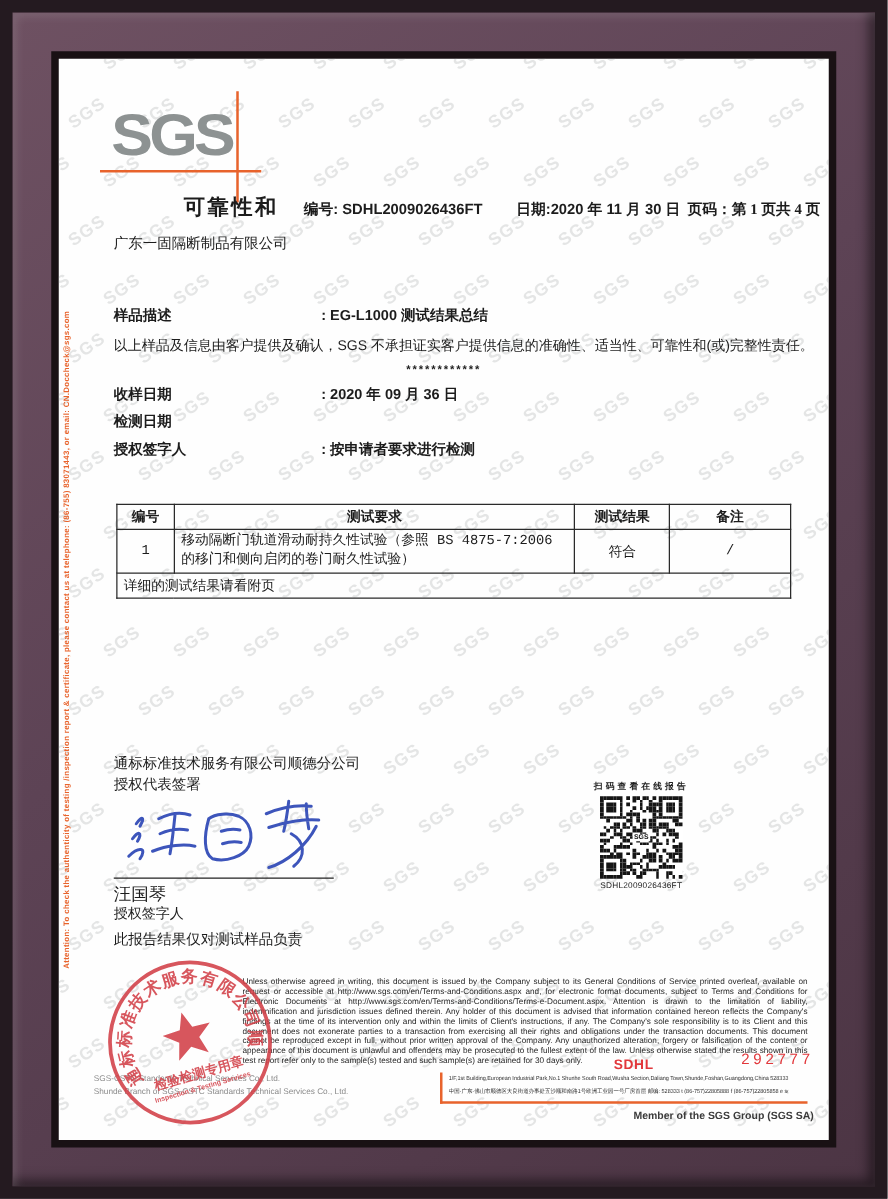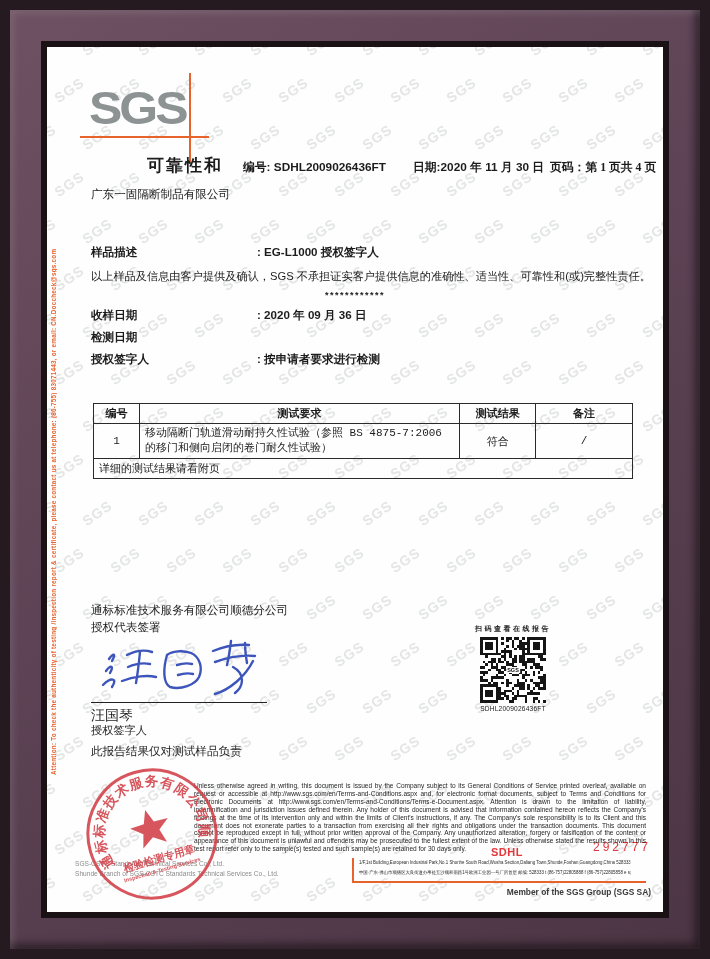--- a/index.html
+++ b/index.html
@@ -347,21 +347,21 @@
       <div class="abs logo-vline"></div>
 
       <div class="abs hdr-title">可靠性和</div>
       <div class="abs hdr hdr-no"><span>编号:</span> <span>SDHL2009026436FT</span></div>
       <div class="abs hdr hdr-date"><span>日期:</span><span>2020 年 11 月 30 日</span></div>
       <div class="abs hdr hdr-pages"><span>页码：</span><span>第 1 页共 4 页</span></div>
 
       <div class="abs client-name">广东一固隔断制品有限公司</div>
 
       <div class="abs info-label" style="top:198px">样品描述</div>
-      <div class="abs info-value" style="top:198px">: EG-L1000 授权签字人</div>
+      <div class="abs info-value" style="top:198px">: EG-L1000 测试结果总结</div>
       <div class="abs disclaimer">以上样品及信息由客户提供及确认，SGS 不承担证实客户提供信息的准确性、适当性、可靠性和(或)完整性责任。</div>
       <div class="abs stars">************</div>
       <div class="abs info-label" style="top:261px">收样日期</div>
       <div class="abs info-value" style="top:261px">: 2020 年 09 月 36 日</div>
       <div class="abs info-label" style="top:283px">检测日期</div>
       <div class="abs info-label" style="top:305px">授权签字人</div>
       <div class="abs info-value" style="top:305px">: 按申请者要求进行检测</div>
 
       <table class="abs tbl">
         <colgroup>

